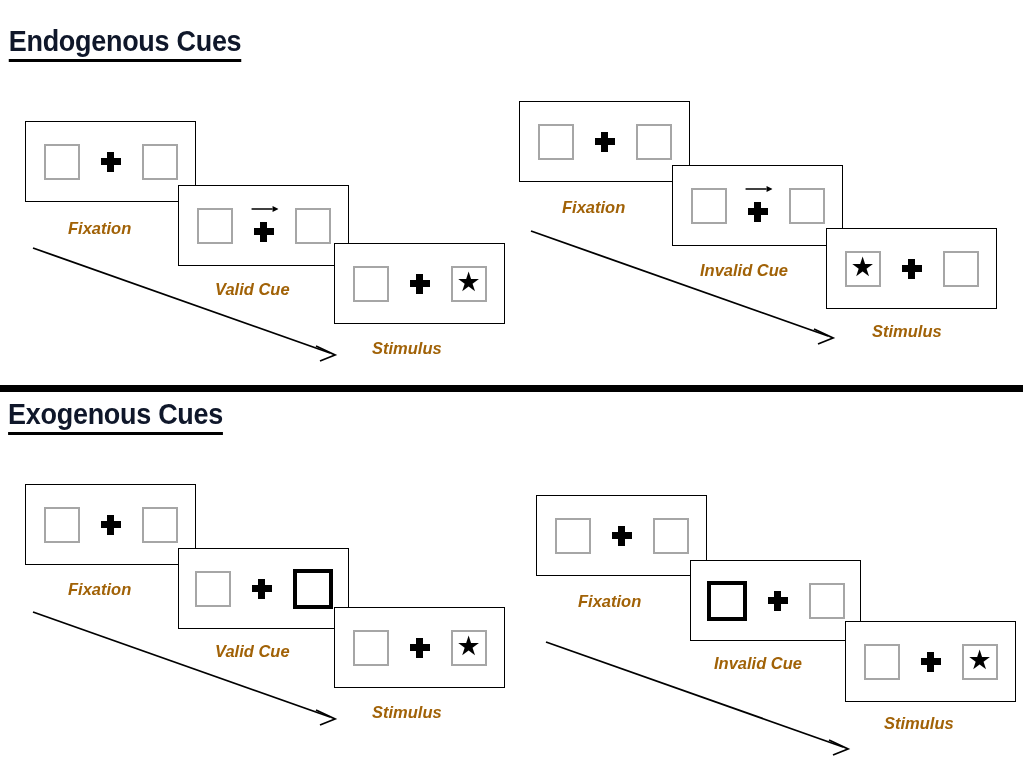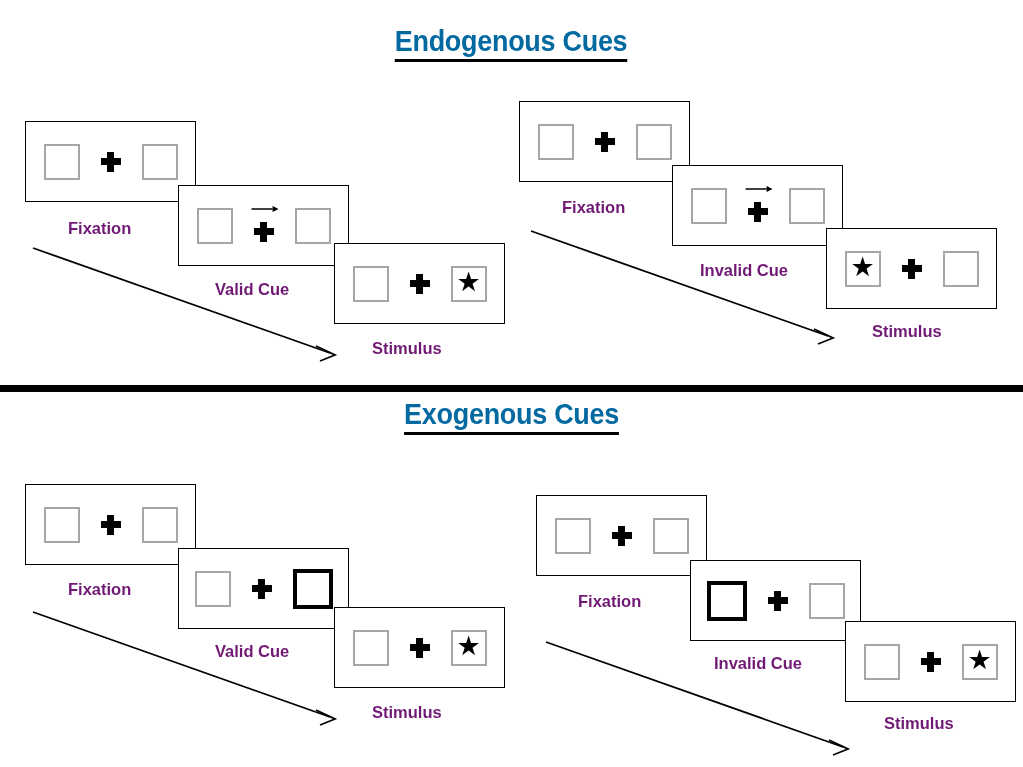--- a/index.html
+++ b/index.html
@@ -15,25 +15,24 @@
     width: 1023px;
     height: 767px;
     background: #ffffff;
   }
 
   
   .section-title {
     position: absolute;
     width: 100%;
     left: 0;
-    text-align: center;
     font-weight: bold;
     font-size: 29px;
     letter-spacing: -0.3px;
-    color: #0369a1;
+    color: #0f172a;
     line-height: 1;
   }
   .section-title span.tx {
     display: inline-block;
     border-bottom: 3px solid #000;
     padding-bottom: 3px;
     transform: scaleX(0.93);
     transform-origin: center;
   }
   #title-endogenous { top: 27px; }
@@ -119,23 +118,24 @@
     transform: translateX(-48%);
     width: 28px;
     height: 10px;
   }
 
   
   .stage-label {
     position: absolute;
     font-weight: bold;
     font-size: 16.5px;
-    color: #701a75;
+    color: #a16207;
     white-space: nowrap;
     line-height: 1;
+    font-style: italic;
   }
 
   
   .seq-arrow {
     position: absolute;
     overflow: visible;
   }
 </style>
 </head>
 <body>

